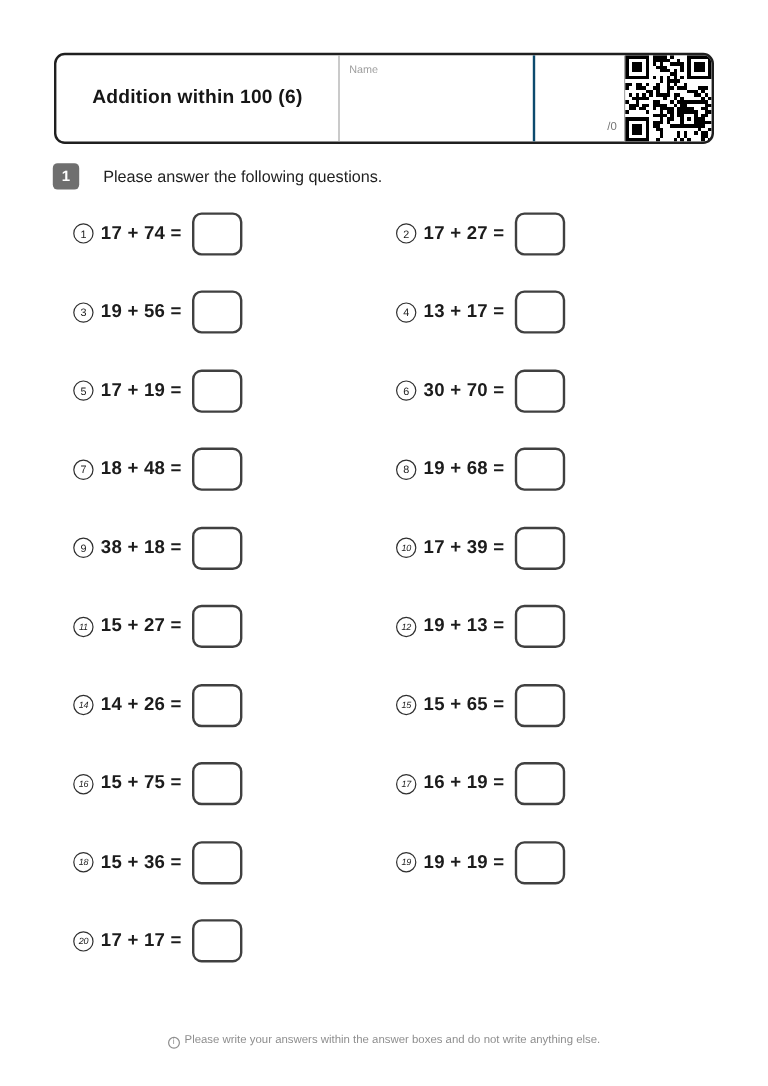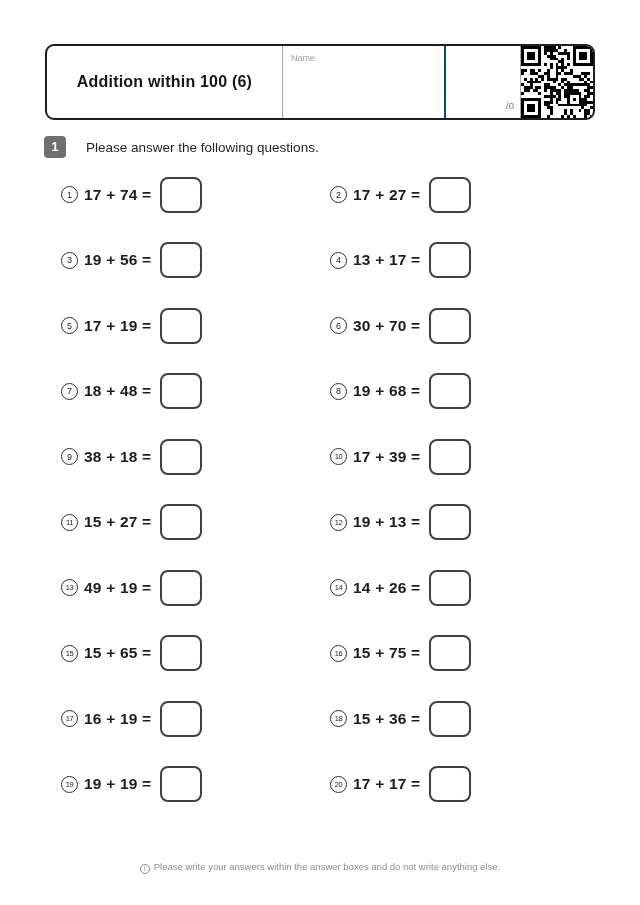--- a/index.html
+++ b/index.html
@@ -26,21 +26,21 @@
     display:flex; align-items:center; justify-content:center; }
   .section-instruction { margin-left:20px; font-size:13.5px; color:#1f1f1f; }
 
   
   .questions { position:absolute; left:61px; top:162px; width:538px;
     display:grid; grid-template-columns:269px 269px; grid-auto-rows:65.5px; }
   .question { display:flex; align-items:center; }
   .qnum { flex:0 0 17px; width:17px; height:17px; border:1px solid #2e2e2e; border-radius:50%;
     display:flex; align-items:center; justify-content:center;
     font-size:9px; color:#1c1c1c; }
-  .qnum.two { font-size:7.5px; letter-spacing:-.3px; }
+  .qnum.two { font-size:7.5px; letter-spacing:-.3px;font-style:italic; }
   .qexpr { margin-left:6px; width:76px; font-size:15.5px; color:#1c1c1c;
     letter-spacing:.2px; white-space:nowrap;font-weight:bold; }
   .answer-box { width:42px; height:36px; border:2px solid #404040; border-radius:8px;
     background:#fff; }
 
   
   .footer-note { position:absolute; left:0; right:0; top:861px; text-align:center;
     font-size:9.5px; color:#8e8e8e; }
   .info-icon { display:inline-flex; align-items:center; justify-content:center;
     width:10px; height:10px; border:1px solid #8e8e8e; border-radius:50%;
@@ -127,25 +127,20 @@
       <span class="qnum two">11</span>
       <span class="qexpr">15 + 27 =</span>
       <span class="answer-box"></span>
     </div>
     <div class="question">
       <span class="qnum two">12</span>
       <span class="qexpr">19 + 13 =</span>
       <span class="answer-box"></span>
     </div>
     <div class="question">
-      <span class="qnum two">13</span>
-      <span class="qexpr">49 + 19 =</span>
-      <span class="answer-box"></span>
-    </div>
-    <div class="question">
       <span class="qnum two">14</span>
       <span class="qexpr">14 + 26 =</span>
       <span class="answer-box"></span>
     </div>
     <div class="question">
       <span class="qnum two">15</span>
       <span class="qexpr">15 + 65 =</span>
       <span class="answer-box"></span>
     </div>
     <div class="question">

